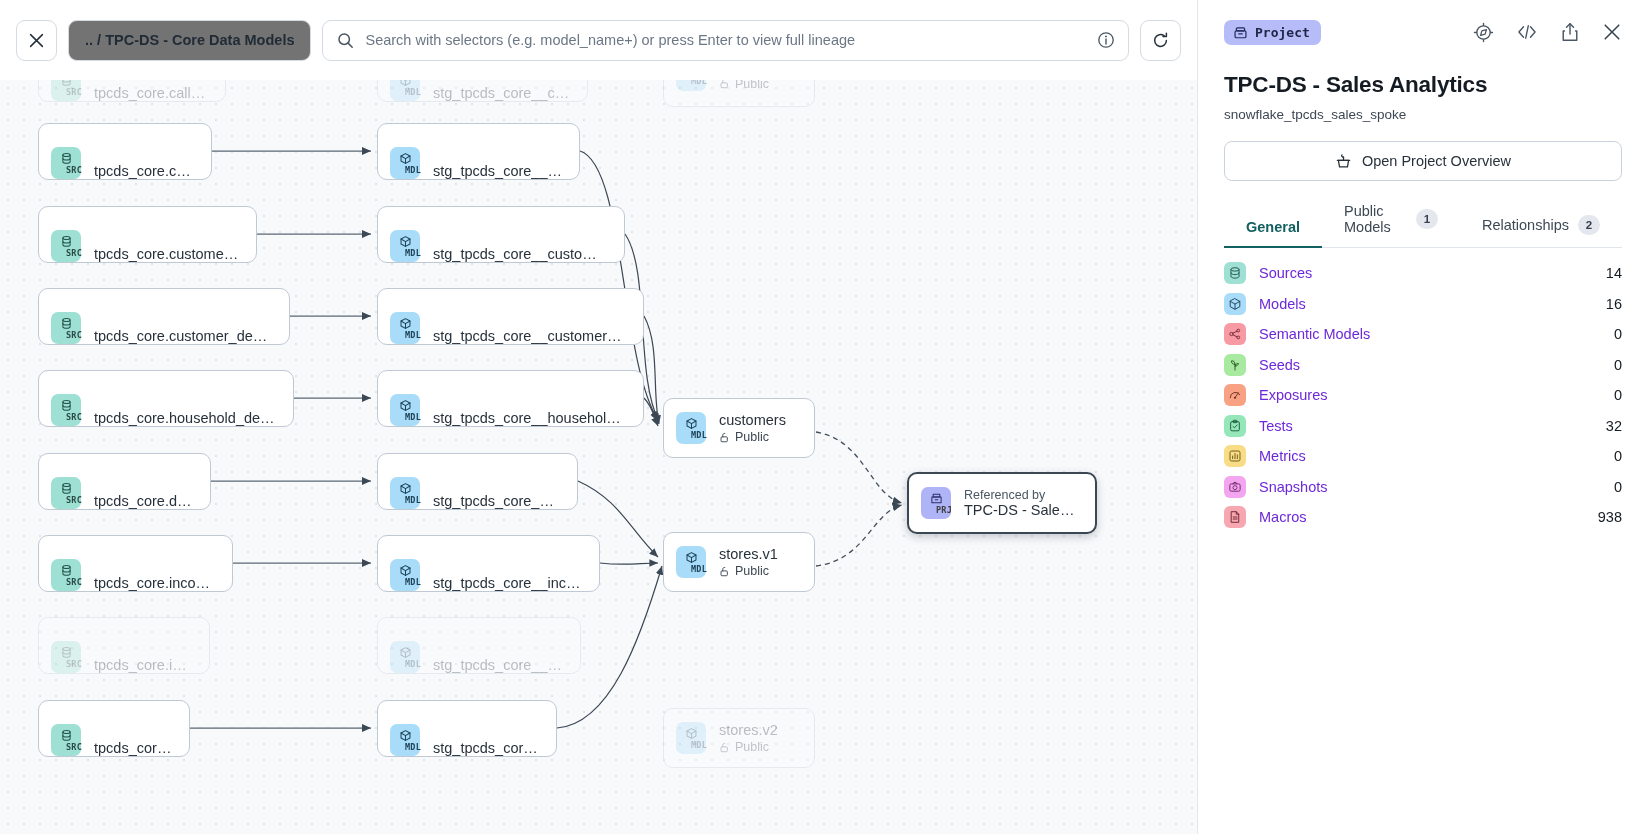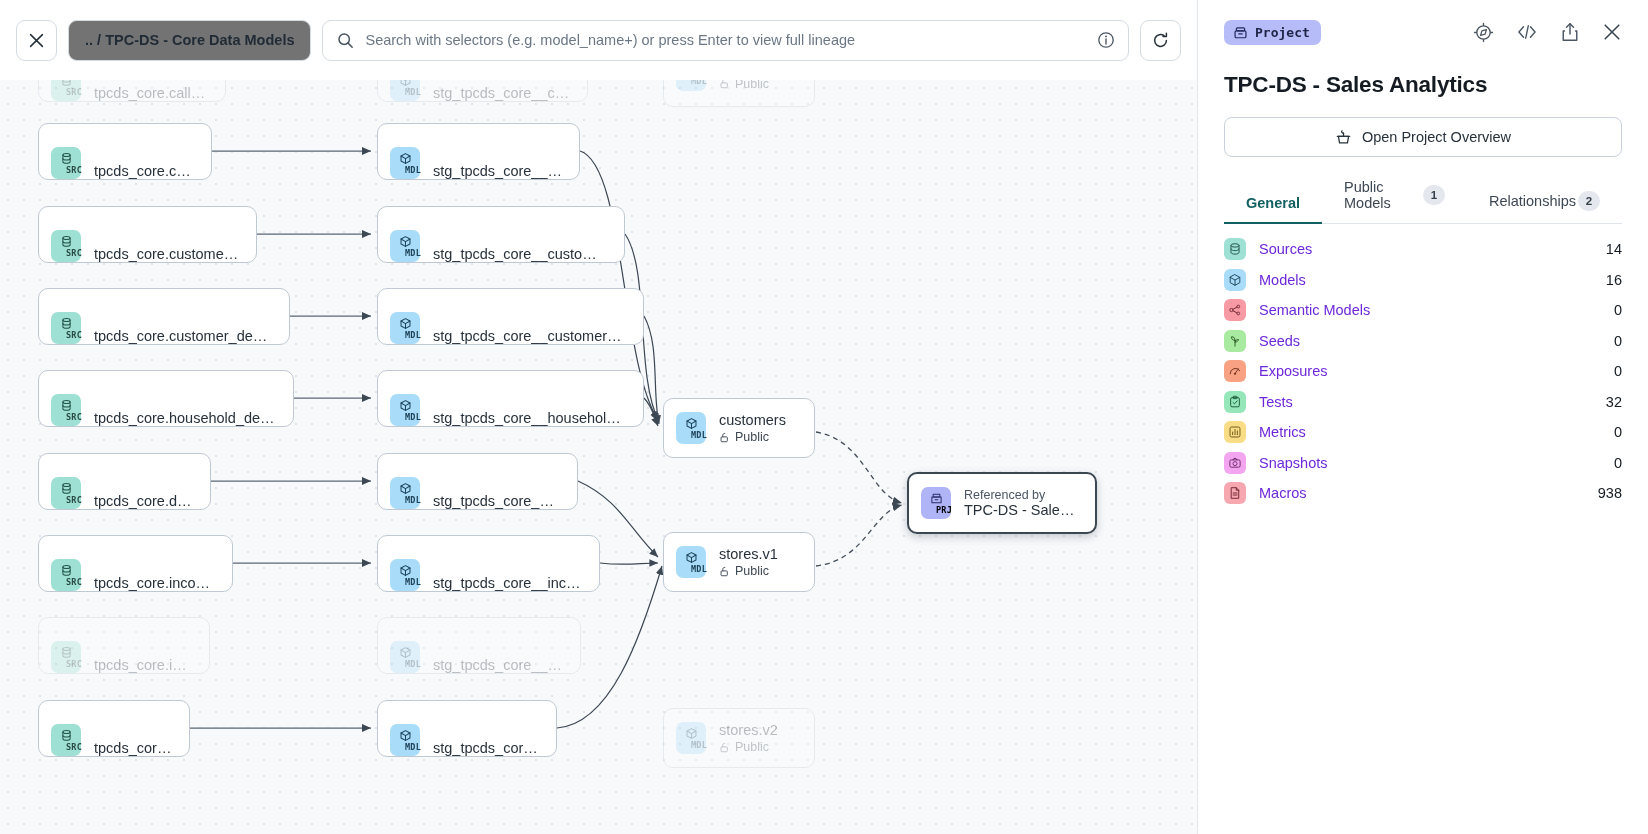--- a/index.html
+++ b/index.html
@@ -85,21 +85,21 @@
     display: flex; flex-direction: column; align-items: center; justify-content: center;
     gap: 0px; flex: none;
   }
   .badge .bt {
     font-family: "DejaVu Sans Mono", monospace;
     font-size: 8.5px; font-weight: 700; letter-spacing: .3px;
     line-height: 9px; margin-top: 1px; padding-left: 16px;
   }
   .badge-src { background: #9ee0d3; color: #2b4b46; }
   .badge-mdl { background: #a9dcf8; color: #1e4258; }
-  .badge-prj { background: #aeb4f6; color: #000000; }
+  .badge-prj { background: #aeb4f6; color: #404040; }
   .node-text { display: flex; flex-direction: column; min-width: 0; }
   .node-label {
     font-size: 14.5px; color: #27313b; white-space: nowrap;
     overflow: hidden; text-overflow: ellipsis;
   }
   .node-sub {
     font-size: 12.5px; color: #3d4busy; color: #3d4854;
     display: flex; align-items: center; gap: 5px; margin-top: 2px;
   }
   .node-sub-top { font-size: 12.5px; color: #4a5663; }
@@ -136,21 +136,21 @@
     border: 1px solid #c9d2dc; border-radius: 8px; background: #fff;
     display: flex; align-items: center; justify-content: center; gap: 10px;
     font-size: 14.5px; color: #27313b; cursor: pointer;
     font-family: "Liberation Sans", sans-serif;
   }
   #rp-tabs {
     margin-top: 22px; display: flex; align-items: flex-end; gap: 0;
     border-bottom: 1px solid #e0e5ec;
   }
   .rp-tab {
-    display: flex; align-items: center; gap: 2px;
+    display: flex; align-items: center; gap: 9px;
     padding: 0 22px 11px 22px;
     font-size: 14.5px; color: #3d4854; cursor: pointer;
     border-bottom: 2.5px solid transparent; margin-bottom: -1px;
   }
   .rp-tab.active { color: #136060; font-weight: 700; border-bottom-color: #136060; }
   .tab-count {
     background: #e4e8ee; color: #36404b; border-radius: 999px;
     min-width: 22px; height: 20px; padding: 0 7px;
     display: flex; align-items: center; justify-content: center;
     font-size: 11.5px; font-weight: 600;
@@ -590,20 +590,21 @@
           <path d="M6.3 5.5 L10 1.9 L13.7 5.5" stroke="#4a5663" stroke-width="1.5" fill="none" stroke-linecap="round" stroke-linejoin="round"></path>
           <path d="M4.2 9.4 L2.9 9.4 L2.9 19.2 L17.1 19.2 L17.1 9.4 L15.8 9.4" stroke="#4a5663" stroke-width="1.5" fill="none" stroke-linecap="round" stroke-linejoin="round"></path>
         </svg>
         <svg class="rp-ic" width="20" height="20" viewBox="0 0 20 20">
           <path d="M3.2 3.2 L16.8 16.8 M16.8 3.2 L3.2 16.8" stroke="#3c4754" stroke-width="1.6" stroke-linecap="round" fill="none"></path>
         </svg>
       </div>
     </div>
 
     <div id="rp-title">TPC-DS - Sales Analytics</div>
+    <div id="rp-sub">snowflake_tpcds_sales_spoke</div>
 
     <div id="rp-overview-btn">
       <svg width="17" height="17" viewBox="0 0 18 18">
         <path d="M3.6 7.8 L14.4 7.8 L13.2 14.6 L4.8 14.6 Z" stroke="#27313b" stroke-width="1.35" fill="none" stroke-linejoin="round"></path>
         <path d="M2.4 7.8 L15.6 7.8" stroke="#27313b" stroke-width="1.35" stroke-linecap="round"></path>
         <path d="M9 7.6 L9 4.4" stroke="#27313b" stroke-width="1.35" stroke-linecap="round"></path>
         <path d="M9 4.4 C7.2 4.4 6.6 3.0 7.4 1.9" stroke="#27313b" stroke-width="1.3" fill="none" stroke-linecap="round"></path>
       </svg>
       <span>Open Project Overview</span>
     </div>

